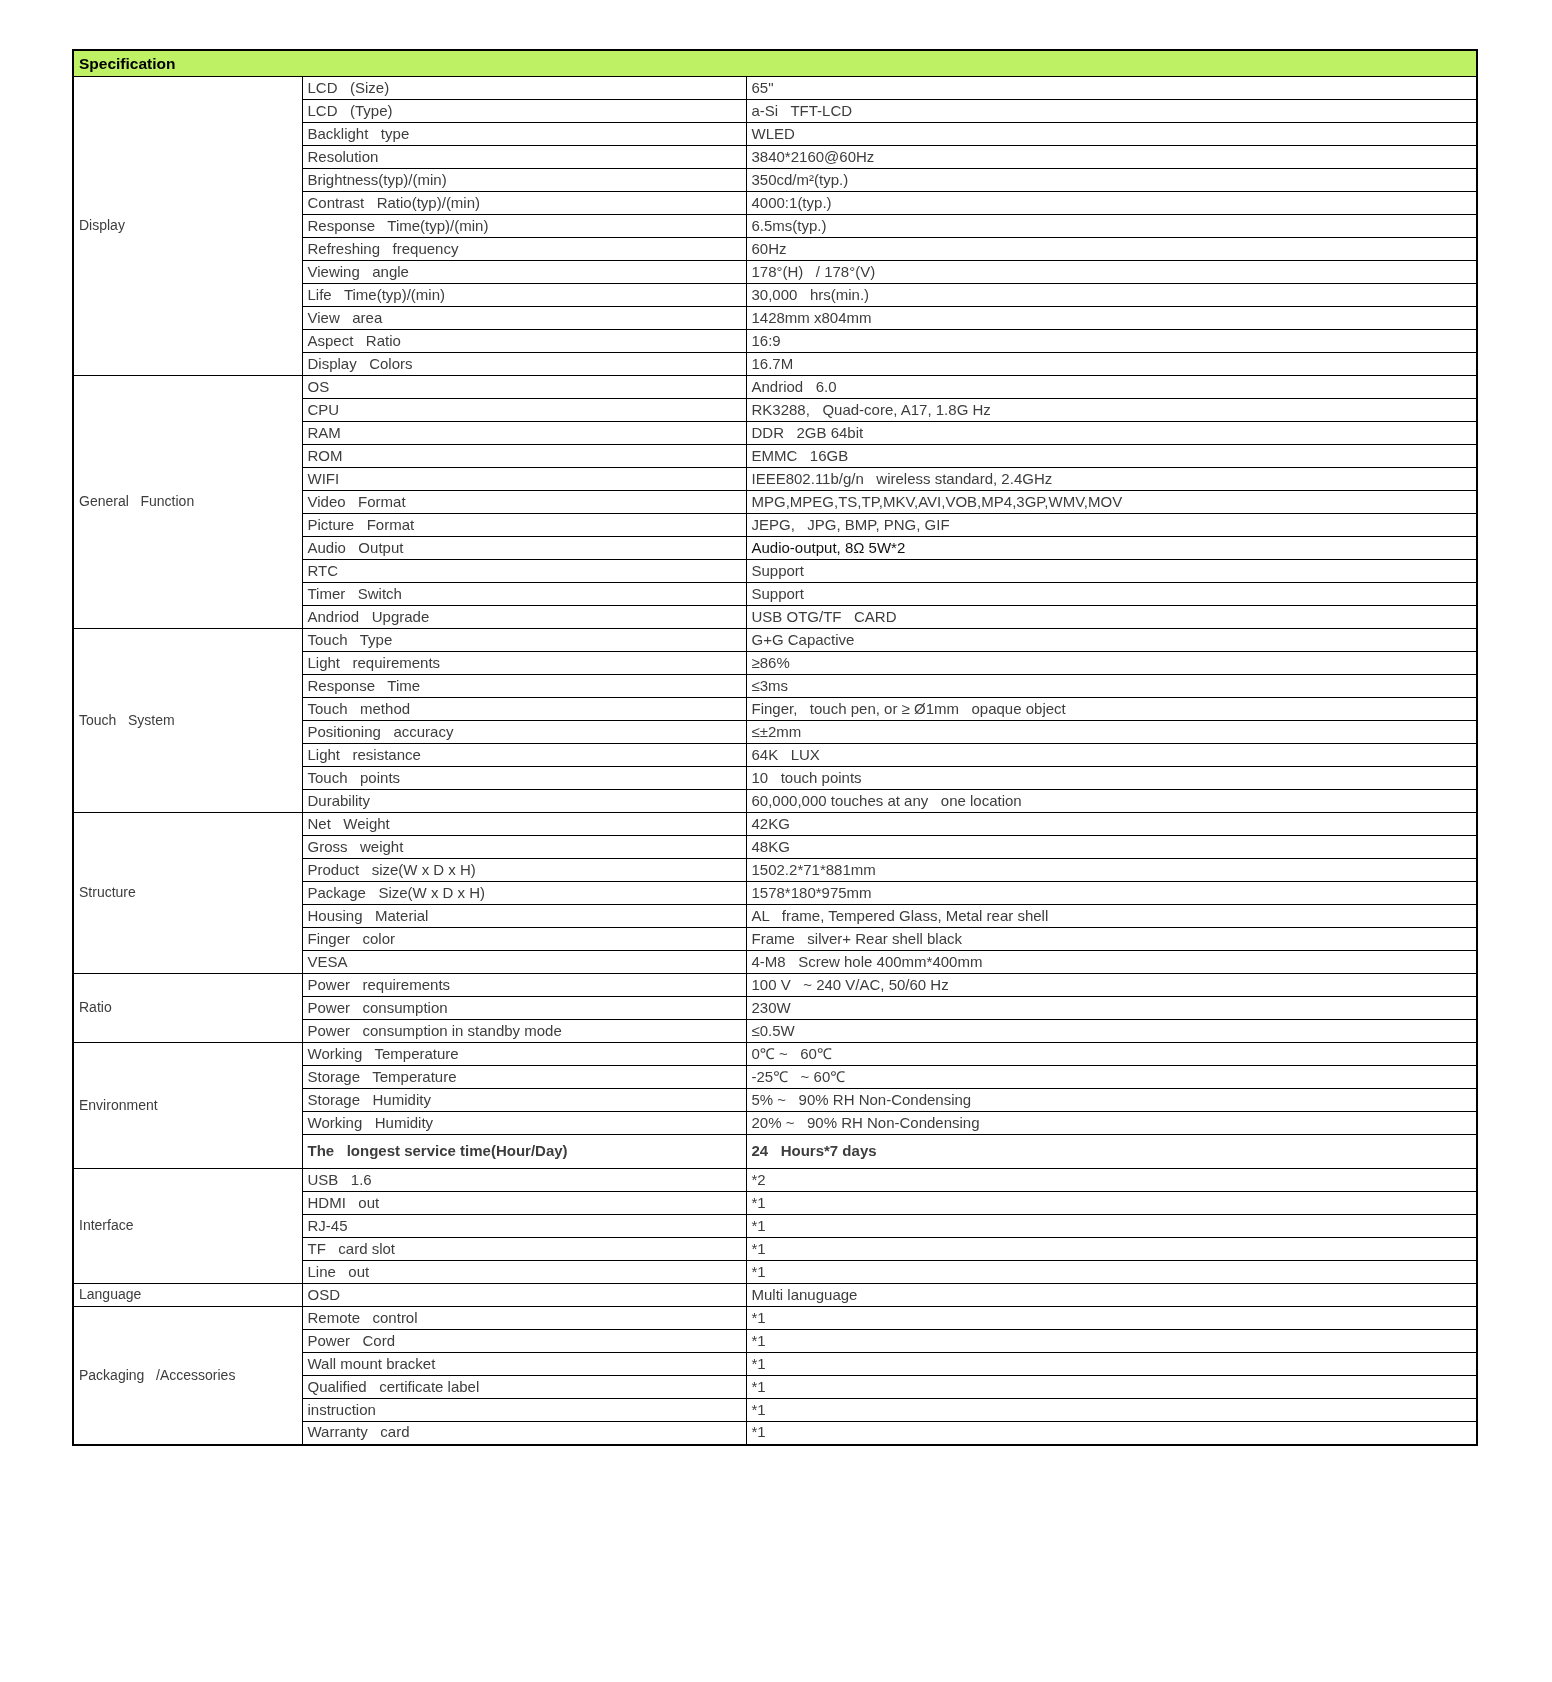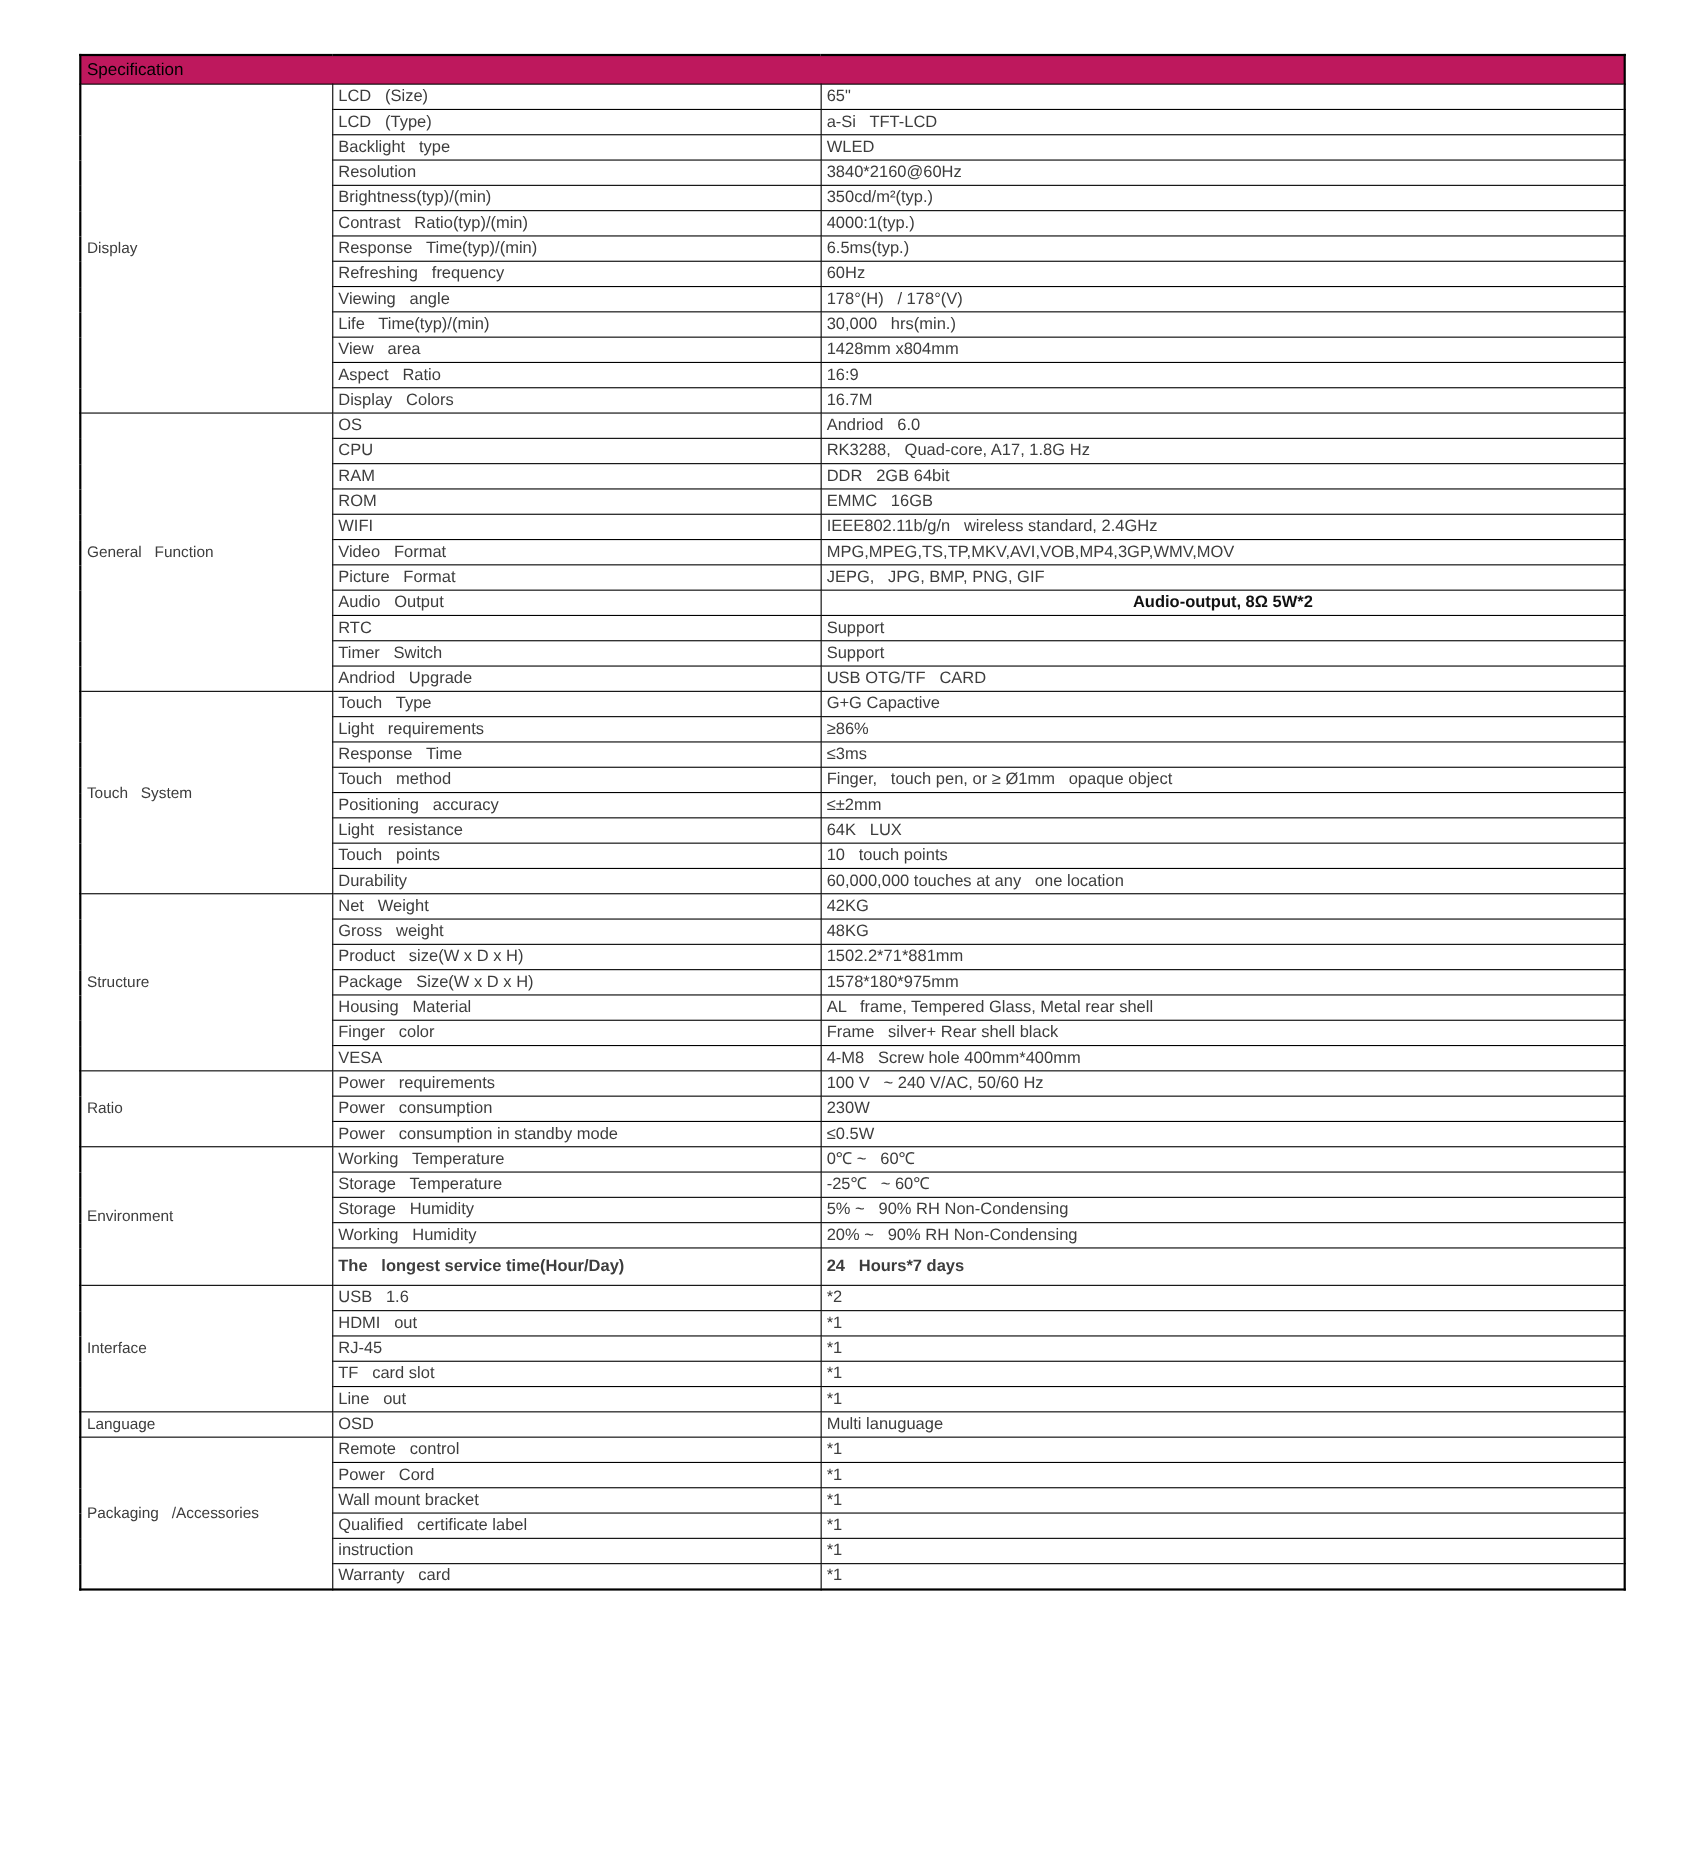--- a/index.html
+++ b/index.html
@@ -31,38 +31,37 @@
     vertical-align: middle;
     text-align: left;
     white-space: pre-wrap;
     overflow: hidden;
     line-height: 1.25;
   }
   table.spec {
     border: 2px solid #000000;
   }
   th.spec-header {
-    background: #be185d;
+    background: #bef264;
     color: #000000;
-    font-weight: normal;
+    font-weight: bold;
     font-size: 15.5px;
     height: 23px;
     border-bottom: 2px solid #000000;
   }
   td.cat {
     font-size: 14px;
     color: #3d3d3d;
     vertical-align: middle;
   }
   tr.row { height: 23px; }
   tr.row-tall { height: 34px; font-weight: bold; }
   td.val.strong {
-    font-weight: 700;
+    font-weight: 400;
     color: #111111;
-    text-align: center;
   }
 </style>
 </head>
 <body>
 
 <div class="page">
   <table class="spec">
     <colgroup>
       <col style="width:229px">
       <col style="width:444px">

